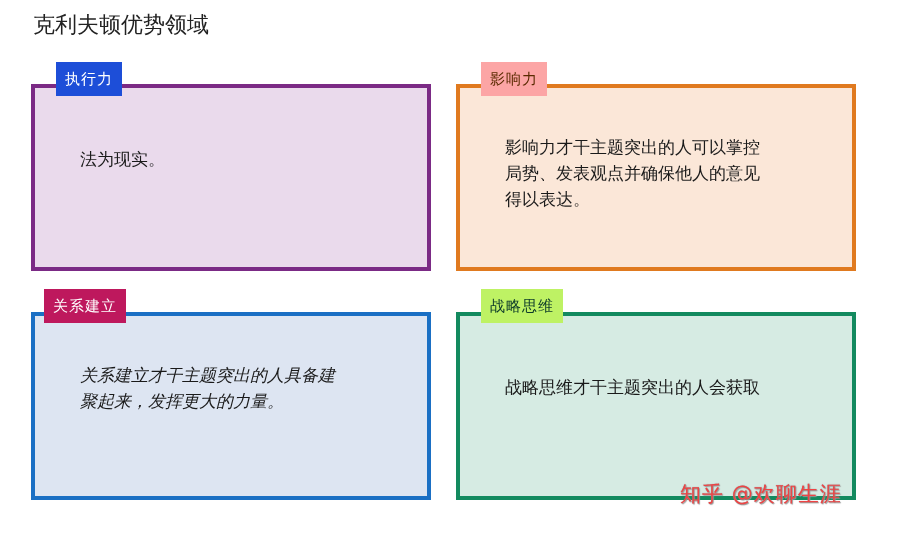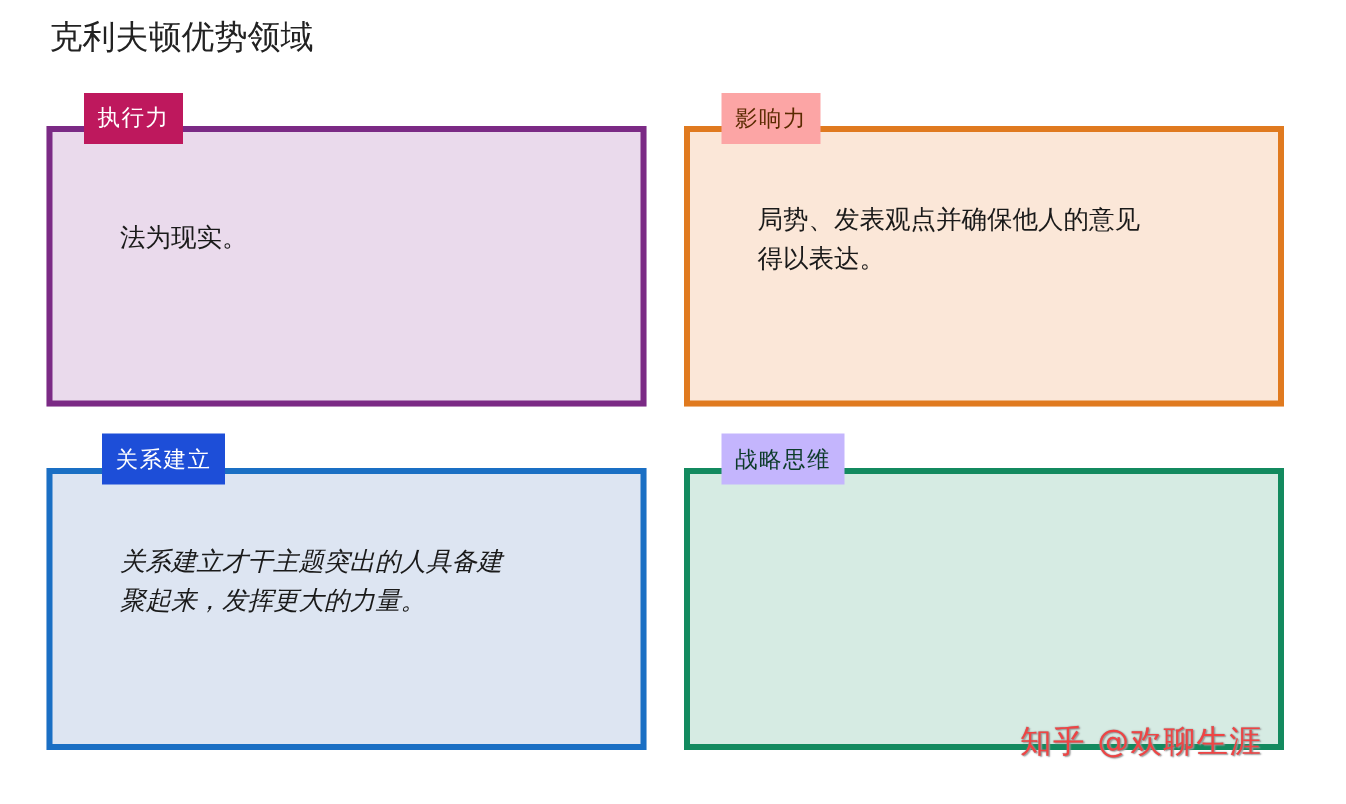--- a/index.html
+++ b/index.html
@@ -24,37 +24,39 @@
     position: absolute; left: 680px; top: 480px; font-size: 21px; color: #ef4444;
     text-shadow: 0 0 1px #888, 1px 1px 1px #999; letter-spacing: 1px; white-space: nowrap;
   }
 </style>
 </head>
 <body>
 
 <div class="title">克利夫顿优势领域</div>
 
 <div class="card" style="left:31px; top:84px; width:400px; height:187px; border-color:#7b2a85; background:#eadaec;"></div>
-<div class="tag" style="left:56px; top:62px; background:#be185d; color:#ffffff;font-family:Liberation Serif, serif;">执行力</div>
+<div class="tag" style="left:56px; top:62px; background:#1d4ed8; color:#ffffff;">执行力</div>
 <div class="body-text" style="left:80px; top:146px;">
   <div>法为现实。</div>
 </div>
 
 <div class="card" style="left:456px; top:84px; width:400px; height:187px; border-color:#e07a1f; background:#fbe7d8;"></div>
 <div class="tag" style="left:481px; top:62px; background:#fca5a5; color:#5a2a00;">影响力</div>
 <div class="body-text" style="left:505px; top:134px;">
+  <div>影响力才干主题突出的人可以掌控</div>
   <div>局势、发表观点并确保他人的意见</div>
   <div>得以表达。</div>
 </div>
 
 <div class="card" style="left:31px; top:312px; width:400px; height:188px; border-color:#1a6fc4; background:#dde5f2;"></div>
-<div class="tag" style="left:68px; top:289px; background:#1d4ed8; color:#ffffff;">关系建立</div>
+<div class="tag" style="left:44px; top:289px; background:#be185d; color:#ffffff;">关系建立</div>
 <div class="body-text" style="left:80px; top:362px;font-style:italic;">
   <div>关系建立才干主题突出的人具备建</div>
   <div>聚起来，发挥更大的力量。</div>
 </div>
 
 <div class="card" style="left:456px; top:312px; width:400px; height:188px; border-color:#138a5f; background:#d6ebe3;"></div>
-<div class="tag" style="left:481px; top:289px; background:#c4b5fd; color:#0d3b2a;">战略思维</div>
+<div class="tag" style="left:481px; top:289px; background:#bef264; color:#0d3b2a;">战略思维</div>
 <div class="body-text" style="left:505px; top:374px;">
+  <div>战略思维才干主题突出的人会获取</div>
 </div>
 
 <div class="watermark">知乎 @欢聊生涯</div>
 
 </body></html>

